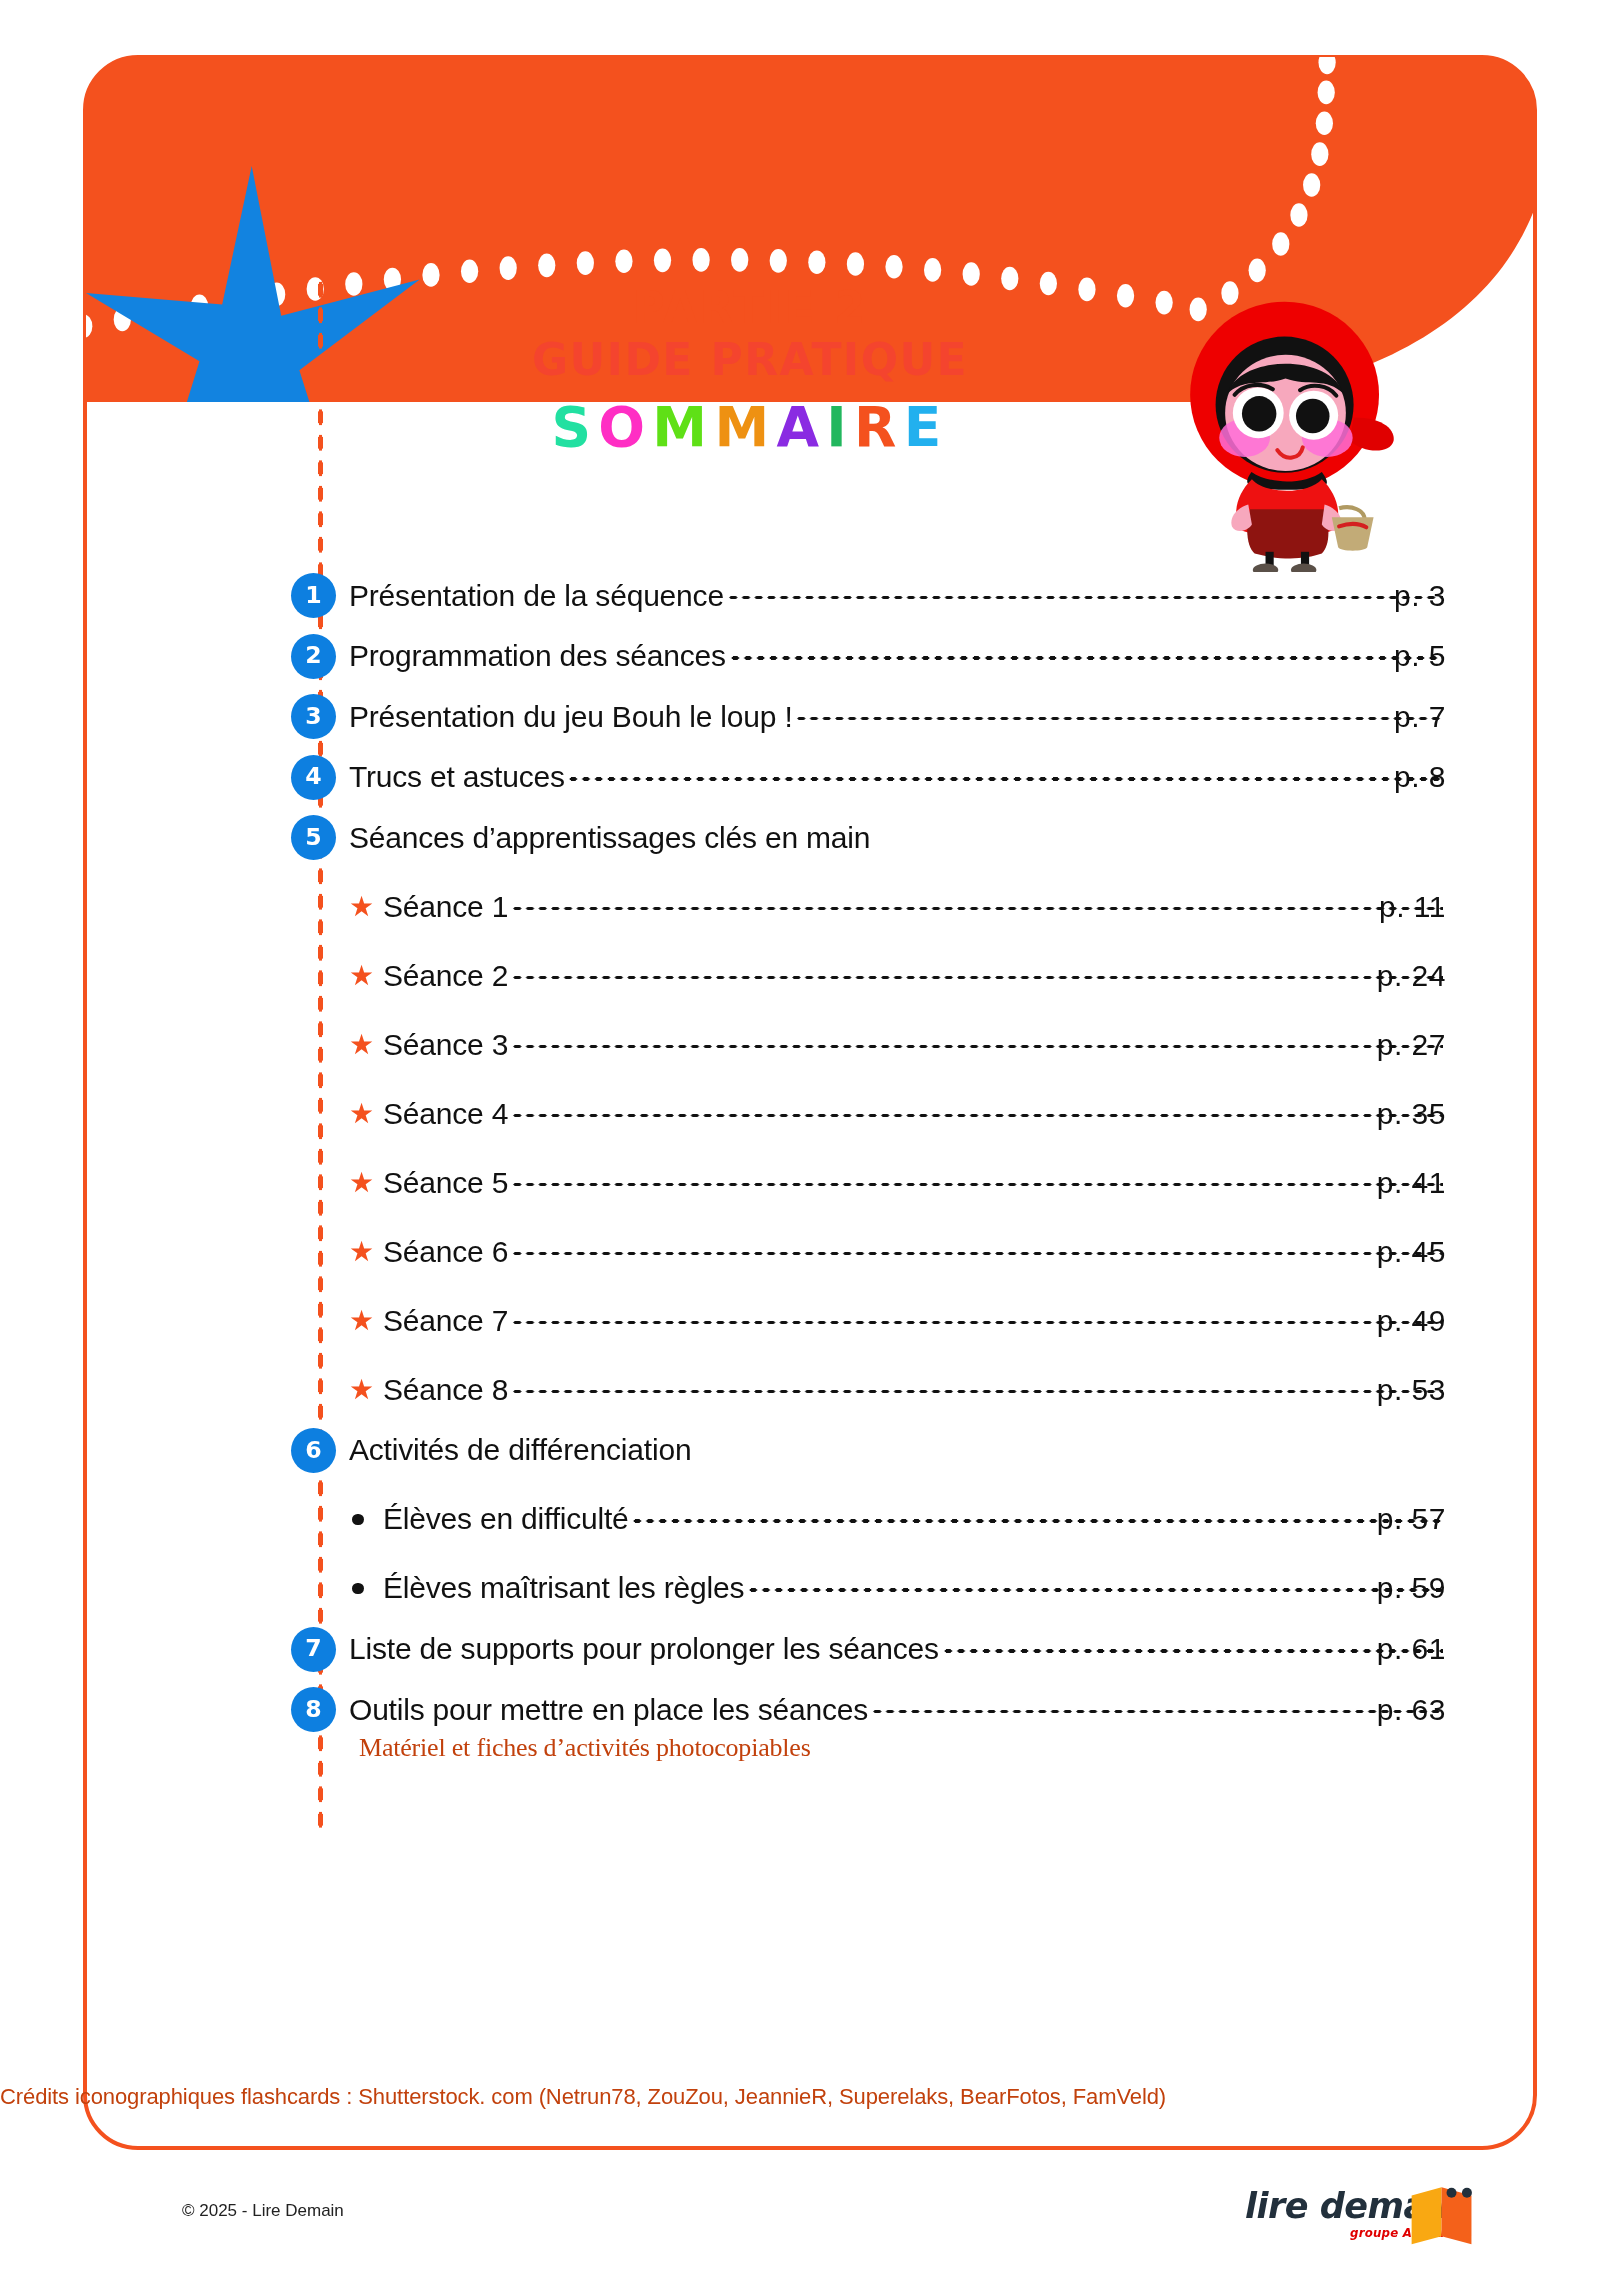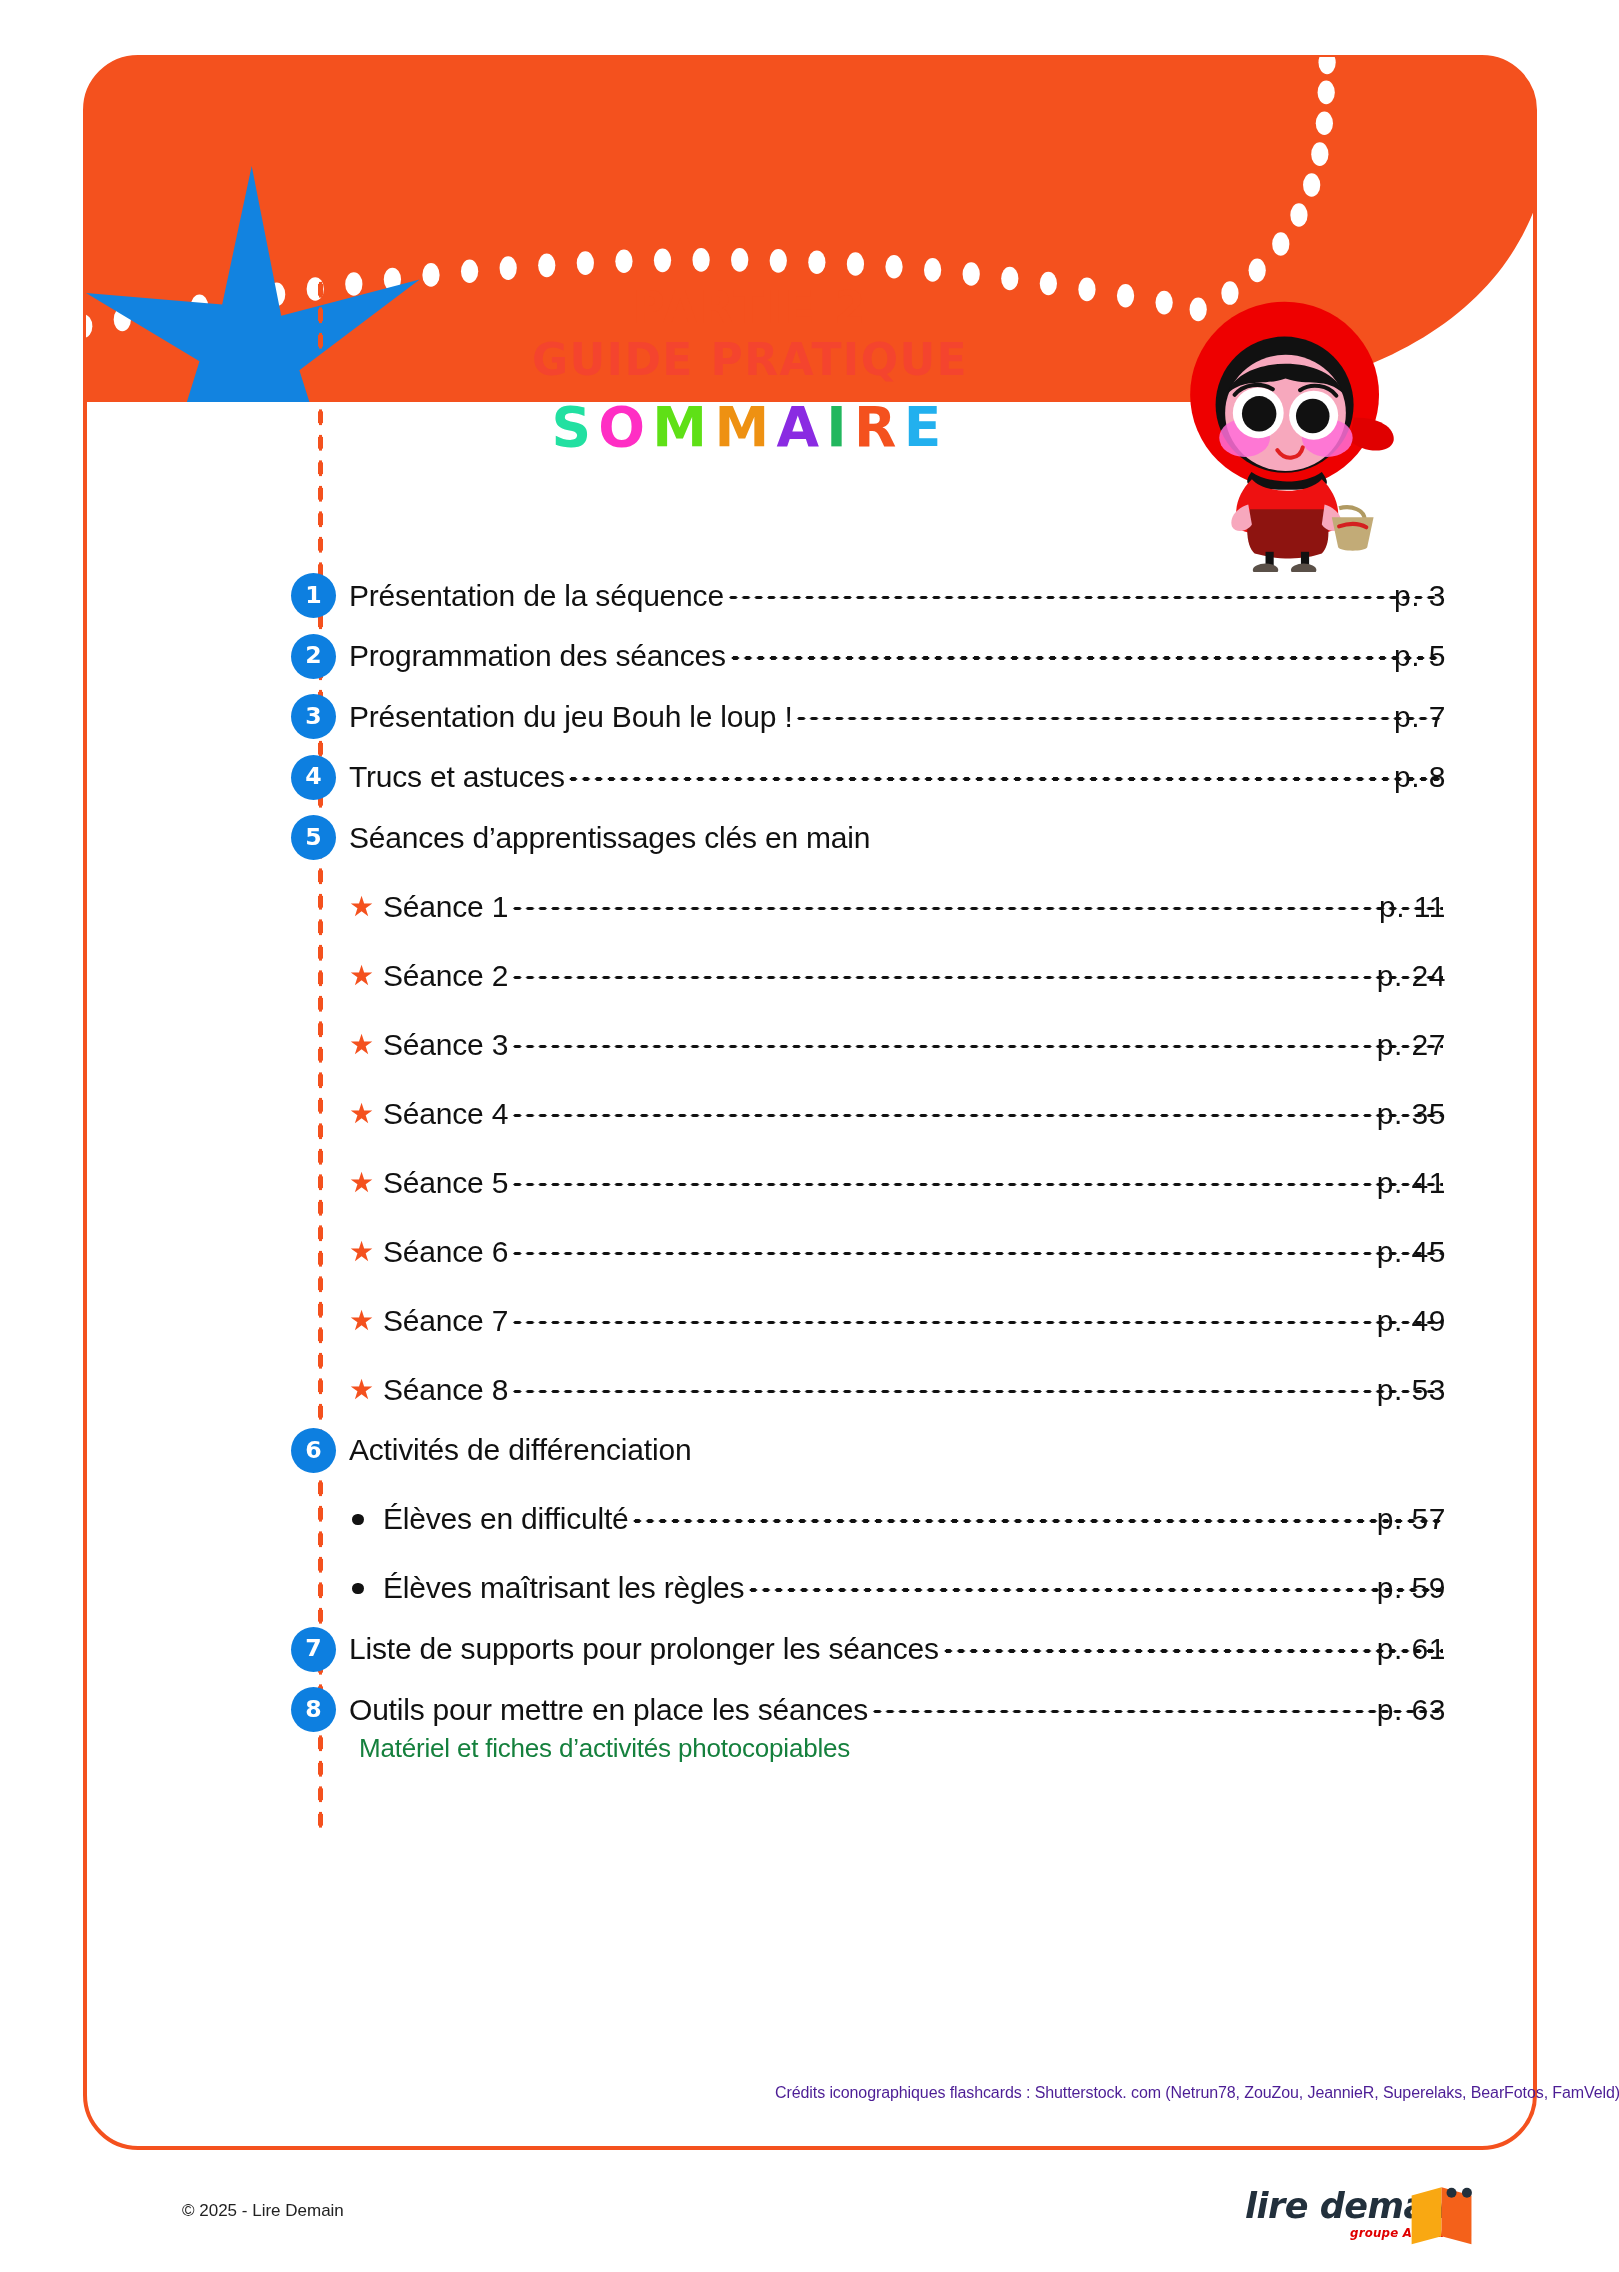--- a/index.html
+++ b/index.html
@@ -192,40 +192,40 @@
     right: 0;
     width: 114px;
     text-align: right;
     font-family: "Liberation Sans", sans-serif;
     font-size: 30px;
     color: #111111;
     letter-spacing: 0.5px;
   }
 
   .subnote {
-    font-family: Liberation Sans, sans-serif;
+    font-family: Liberation Serif, serif;
     font-size: 26px;
-    color: #15803d;
+    color: #c2410c;
     margin-left: 77px;
     letter-spacing: -0.2px;
   }
 
   .gap-sm { height: 13.6px; }
   .gap-md { height: 22px; }
 
   
   #credits {
     position: absolute;
     left: 0;
     top: 2084px;
     width: 1620px;
-    text-align: right;
+    text-align: left;
     font-family: "Liberation Sans", sans-serif;
-    font-size: 16px;
-    color: #4c1d95;
+    font-size: 22px;
+    color: #c2410c;
     letter-spacing: -0.1px;
   }
   #copyright {
     position: absolute;
     left: 182px;
     top: 2201px;
     font-family: "Liberation Sans", sans-serif;
     font-size: 17px;
     color: #222222;
   }

